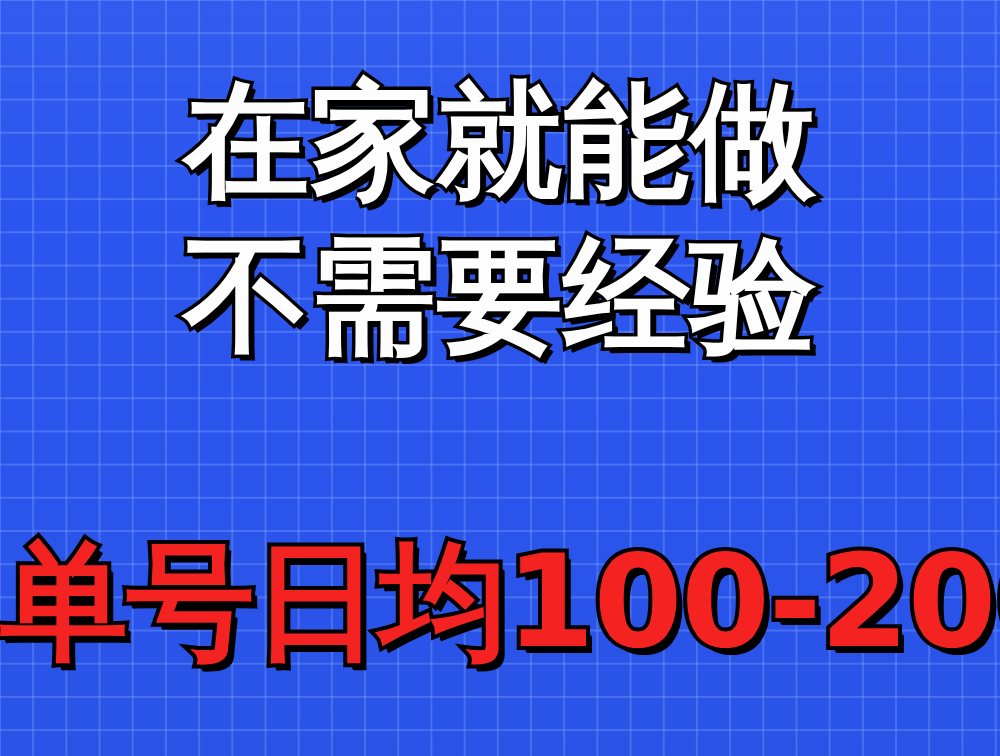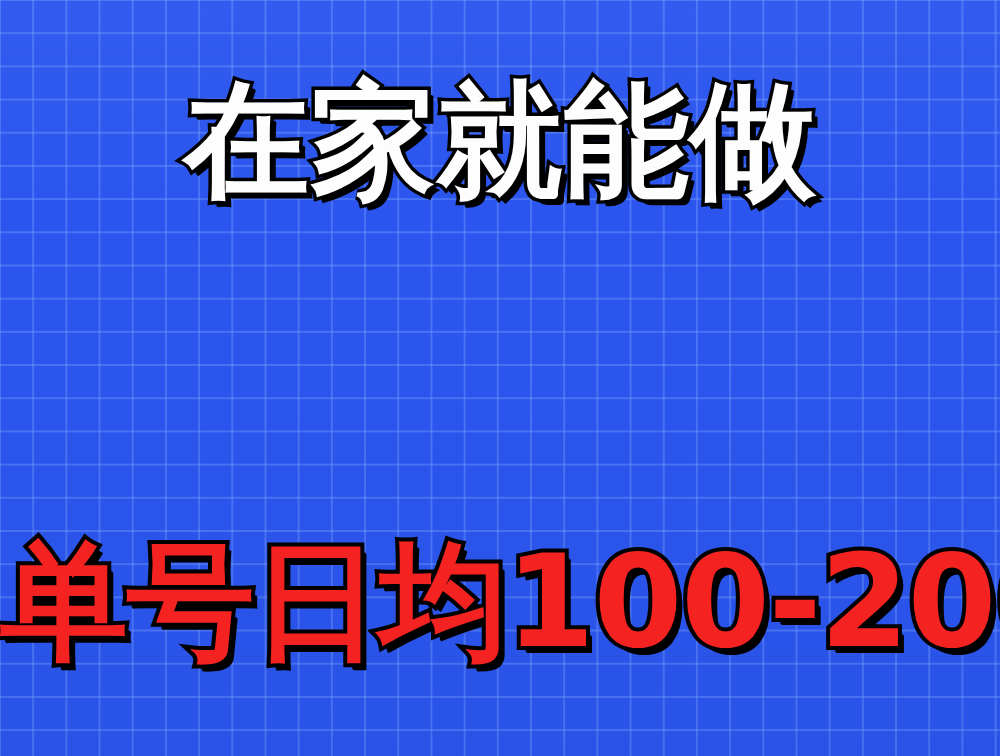--- a/index.html
+++ b/index.html
@@ -82,18 +82,19 @@
 <body>
 
 <div id="poster">
 
   <div id="sheen"></div>
 
   <div id="textstack">
 
     <div id="line1" class="line line-white">在家就能做</div>
 
+    <div id="line2" class="line line-white">不需要经验</div>
 
 
     <div id="line4" class="line line-red">单号日均100-200</div>
 
   </div>
 </div>
 
 </body></html>

